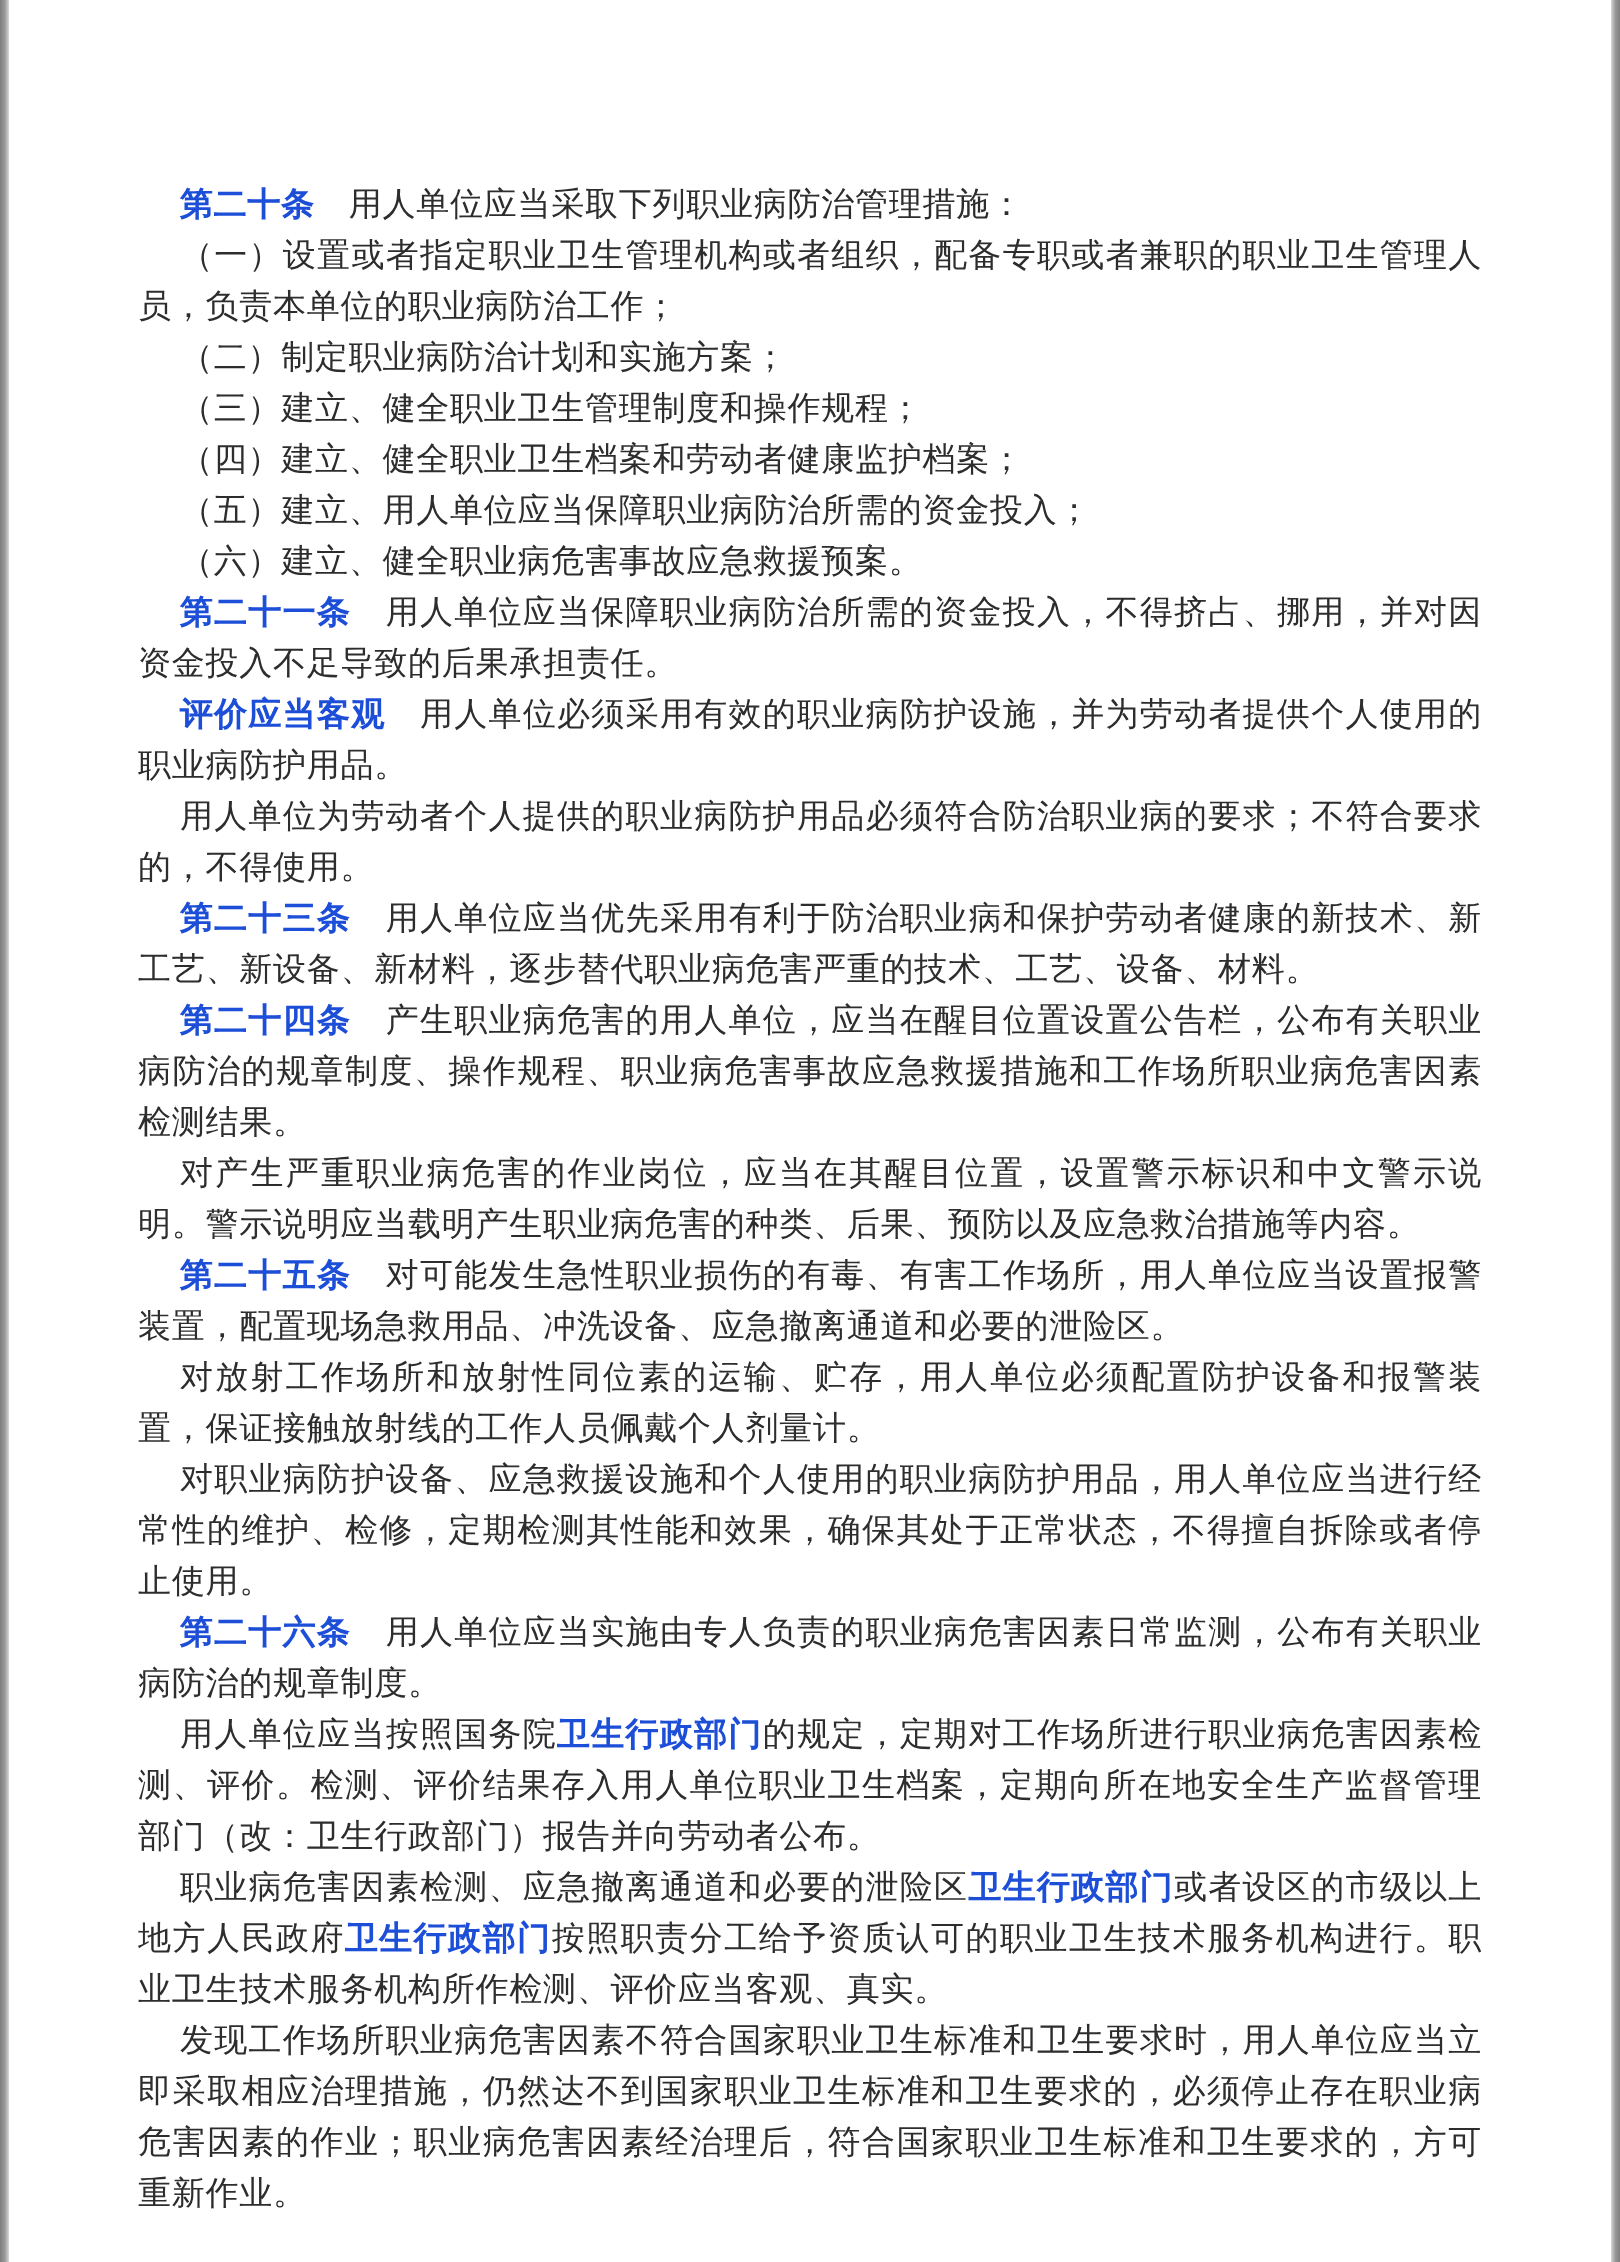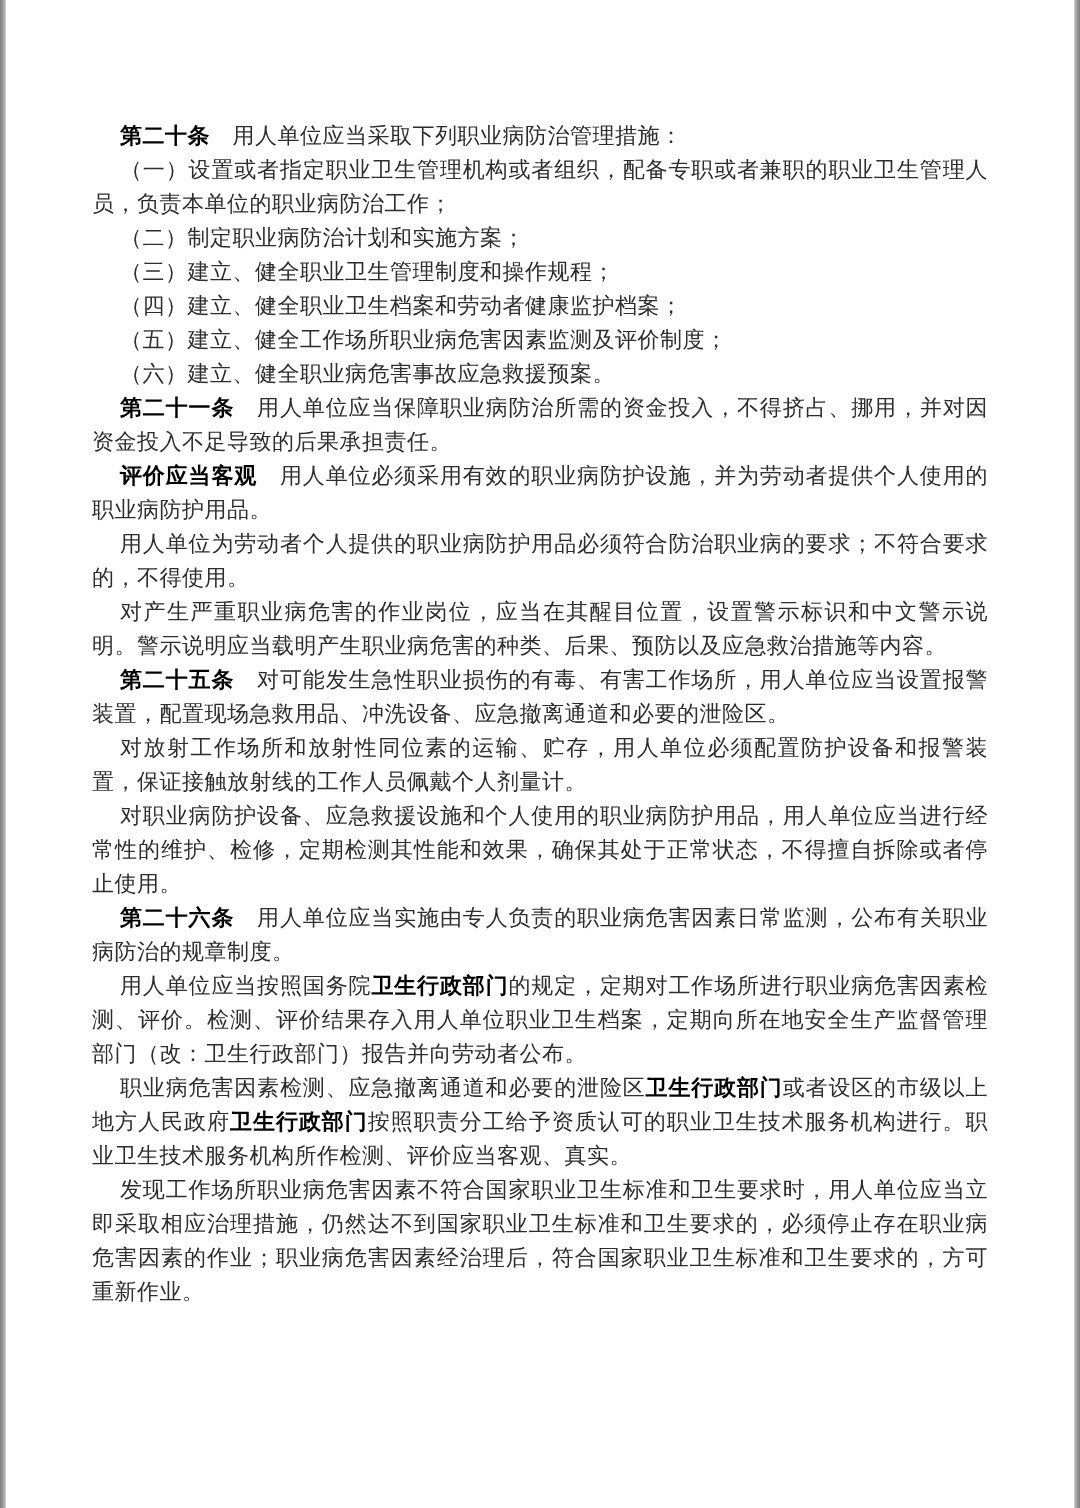--- a/index.html
+++ b/index.html
@@ -30,39 +30,41 @@
     line-height: 34px;
     text-align: justify;
     letter-spacing: 0.5px;
   }
   p.para {
     margin: 0;
     padding: 0;
     text-indent: 28px;
     text-rendering: optimizeLegibility;
   }
-  .bold-term { font-weight: bold; color: #000000; }
+  .bold-term { font-weight: bold; color: #1d4ed8; }
 </style>
 </head>
 <body>
 
 <div class="page-edge left"></div>
 <div class="page-edge right"></div>
 
 <div class="doc-content" style="color: rgb(45, 45, 45);">
     <p class="para"><span class="bold-term">第二十条</span><span>　用人单位应当采取下列职业病防治管理措施：</span></p>
     <p class="para"><span>（一）设置或者指定职业卫生管理机构或者组织，配备专职或者兼职的职业卫生管理人员，负责本单位的职业病防治工作；</span></p>
     <p class="para"><span>（二）制定职业病防治计划和实施方案；</span></p>
     <p class="para"><span>（三）建立、健全职业卫生管理制度和操作规程；</span></p>
     <p class="para"><span>（四）建立、健全职业卫生档案和劳动者健康监护档案；</span></p>
-    <p class="para"><span>（五）建立、健全工作场所职业病危害因素监测及评价制度；</span></p>
+    <p class="para"><span>（五）建立、用人单位应当保障职业病防治所需的资金投入；</span></p>
     <p class="para"><span>（六）建立、健全职业病危害事故应急救援预案。</span></p>
     <p class="para"><span class="bold-term">第二十一条</span><span>　用人单位应当保障职业病防治所需的资金投入，不得挤占、挪用，并对因资金投入不足导致的后果承担责任。</span></p>
     <p class="para"><span class="bold-term">评价应当客观</span><span>　用人单位必须采用有效的职业病防护设施，并为劳动者提供个人使用的职业病防护用品。</span></p>
     <p class="para"><span>用人单位为劳动者个人提供的职业病防护用品必须符合防治职业病的要求；不符合要求的，不得使用。</span></p>
+    <p class="para"><span class="bold-term">第二十三条</span><span>　用人单位应当优先采用有利于防治职业病和保护劳动者健康的新技术、新工艺、新设备、新材料，逐步替代职业病危害严重的技术、工艺、设备、材料。</span></p>
+    <p class="para"><span class="bold-term">第二十四条</span><span>　产生职业病危害的用人单位，应当在醒目位置设置公告栏，公布有关职业病防治的规章制度、操作规程、职业病危害事故应急救援措施和工作场所职业病危害因素检测结果。</span></p>
     <p class="para"><span>对产生严重职业病危害的作业岗位，应当在其醒目位置，设置警示标识和中文警示说明。警示说明应当载明产生职业病危害的种类、后果、预防以及应急救治措施等内容。</span></p>
     <p class="para"><span class="bold-term">第二十五条</span><span>　对可能发生急性职业损伤的有毒、有害工作场所，用人单位应当设置报警装置，配置现场急救用品、冲洗设备、应急撤离通道和必要的泄险区。</span></p>
     <p class="para"><span>对放射工作场所和放射性同位素的运输、贮存，用人单位必须配置防护设备和报警装置，保证接触放射线的工作人员佩戴个人剂量计。</span></p>
     <p class="para"><span>对职业病防护设备、应急救援设施和个人使用的职业病防护用品，用人单位应当进行经常性的维护、检修，定期检测其性能和效果，确保其处于正常状态，不得擅自拆除或者停止使用。</span></p>
     <p class="para"><span class="bold-term">第二十六条</span><span>　用人单位应当实施由专人负责的职业病危害因素日常监测，公布有关职业病防治的规章制度。</span></p>
     <p class="para"><span>用人单位应当按照国务院</span><span class="bold-term">卫生行政部门</span><span>的规定，定期对工作场所进行职业病危害因素检测、评价。检测、评价结果存入用人单位职业卫生档案，定期向所在地安全生产监督管理部门（改：卫生行政部门）报告并向劳动者公布。</span></p>
     <p class="para"><span>职业病危害因素检测、应急撤离通道和必要的泄险区</span><span class="bold-term">卫生行政部门</span><span>或者设区的市级以上地方人民政府</span><span class="bold-term">卫生行政部门</span><span>按照职责分工给予资质认可的职业卫生技术服务机构进行。职业卫生技术服务机构所作检测、评价应当客观、真实。</span></p>
     <p class="para"><span>发现工作场所职业病危害因素不符合国家职业卫生标准和卫生要求时，用人单位应当立即采取相应治理措施，仍然达不到国家职业卫生标准和卫生要求的，必须停止存在职业病危害因素的作业；职业病危害因素经治理后，符合国家职业卫生标准和卫生要求的，方可重新作业。</span></p>
   </div>
 

